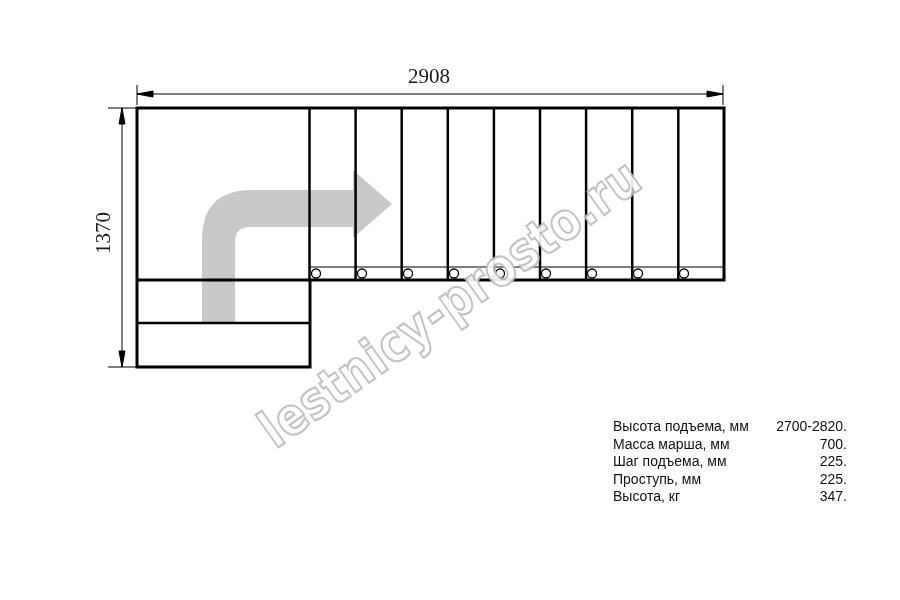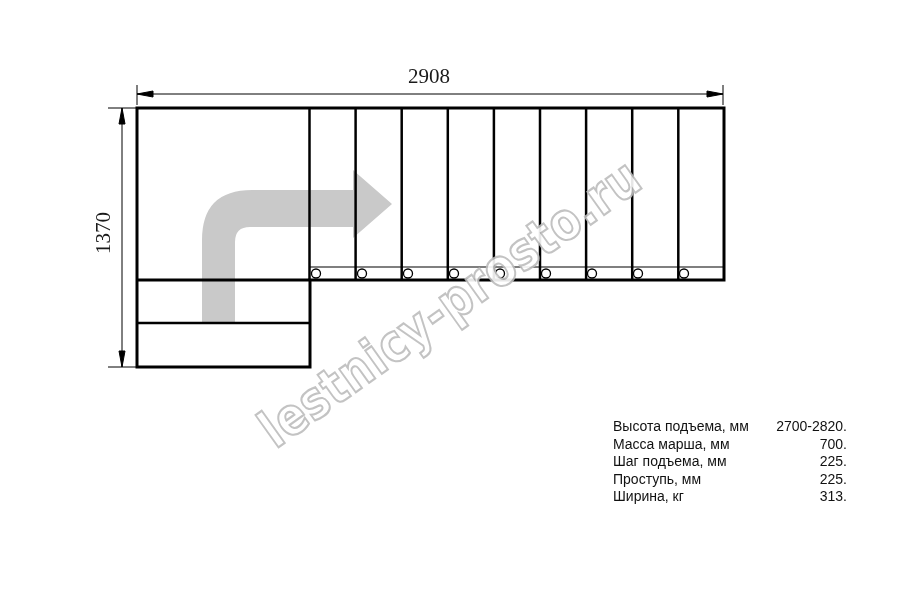--- a/index.html
+++ b/index.html
@@ -153,18 +153,18 @@
     </div>
     <div class="spec-row">
       <span class="spec-label">Шаг подъема, мм</span>
       <span class="spec-value">225.</span>
     </div>
     <div class="spec-row">
       <span class="spec-label">Проступь, мм</span>
       <span class="spec-value">225.</span>
     </div>
     <div class="spec-row">
-      <span class="spec-label">Ширина, кг</span>
-      <span class="spec-value">313.</span>
+      <span class="spec-label">Высота, кг</span>
+      <span class="spec-value">347.</span>
     </div>
   </div>
 
 </div>
 
 </body></html>

